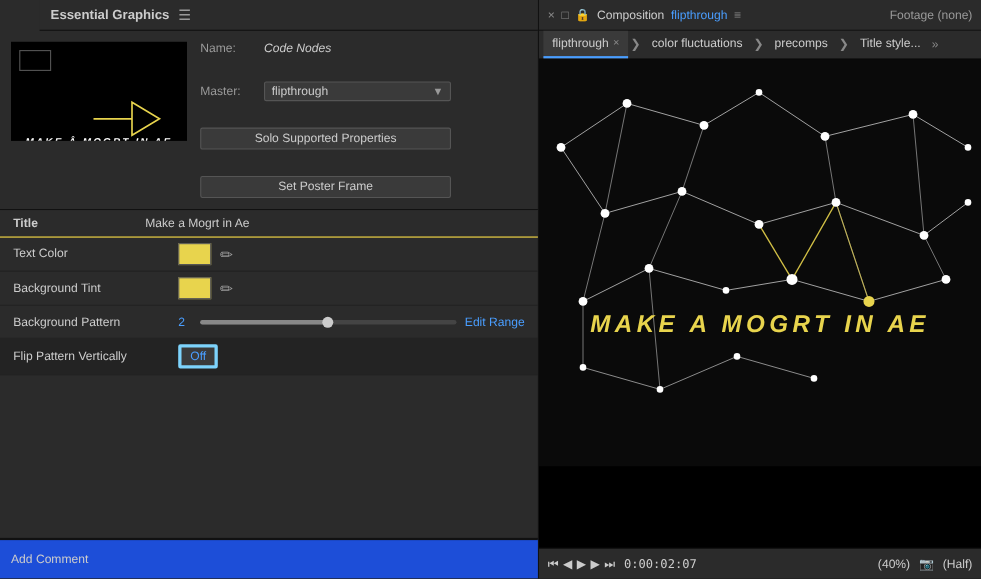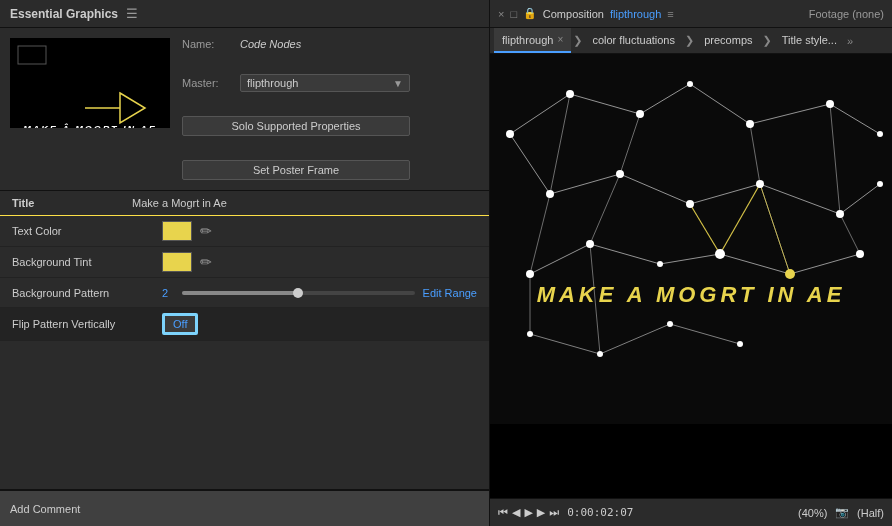--- a/index.html
+++ b/index.html
@@ -19,25 +19,25 @@
       width: 490px;
       height: 526px;
       background: #2b2b2b;
       display: flex;
       flex-direction: column;
       border-right: 1px solid #111;
     }
 
     .panel-header {
       display: flex;
-      align-items: center;
       padding: 6px 10px;
       background: #2b2b2b;
       border-bottom: 1px solid #111;
       gap: 8px;
+      margin-left: 36px;
     }
     .panel-title {
       font-size: 12px;
       color: #ccc;
       font-weight: bold;
     }
     .hamburger-icon {
       font-size: 13px;
       color: #999;
       cursor: pointer;
@@ -250,21 +250,21 @@
     .prop-row.highlighted {
       background: #232323;
     }
 
     
     .bottom-bar {
       display: flex;
       align-items: center;
       justify-content: space-between;
       padding: 6px 10px;
-      background: #404040;
+      background: #1d4ed8;
       border-top: 1px solid #111;
       height: 36px;
     }
     .add-comment-btn {
       background: transparent;
       border: none;
       color: #ccc;
       font-size: 11px;
       cursor: pointer;
     }

